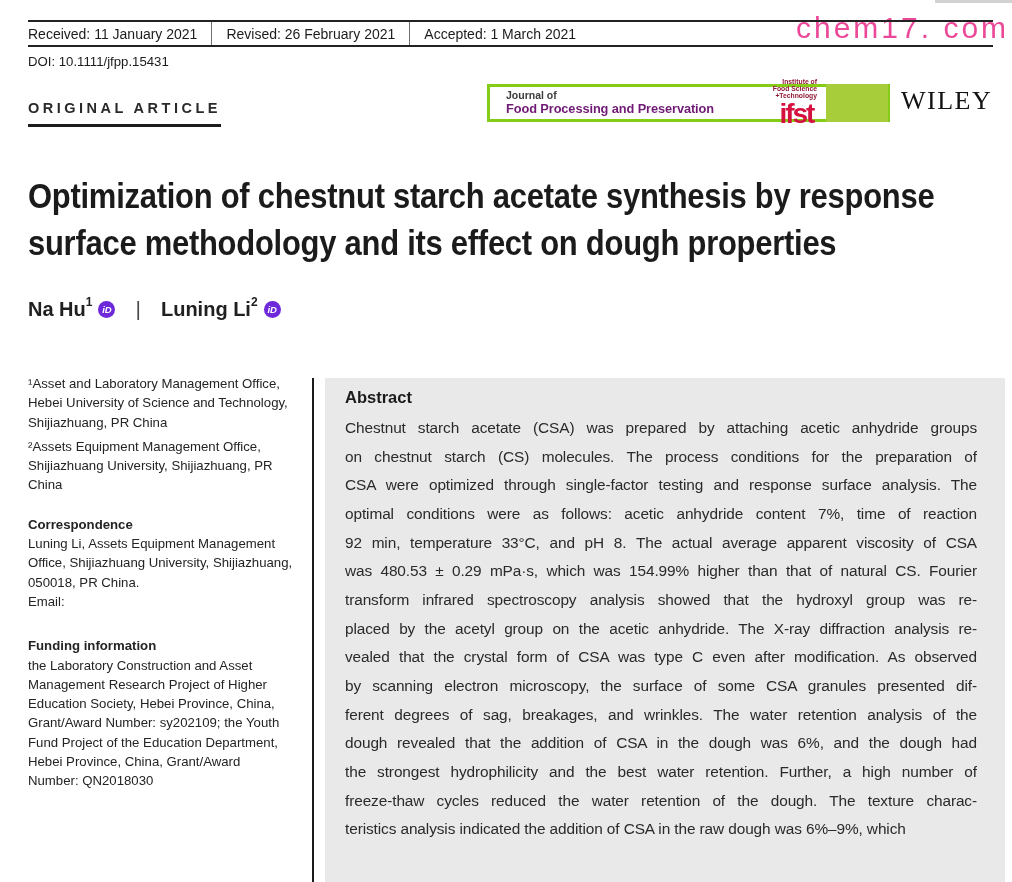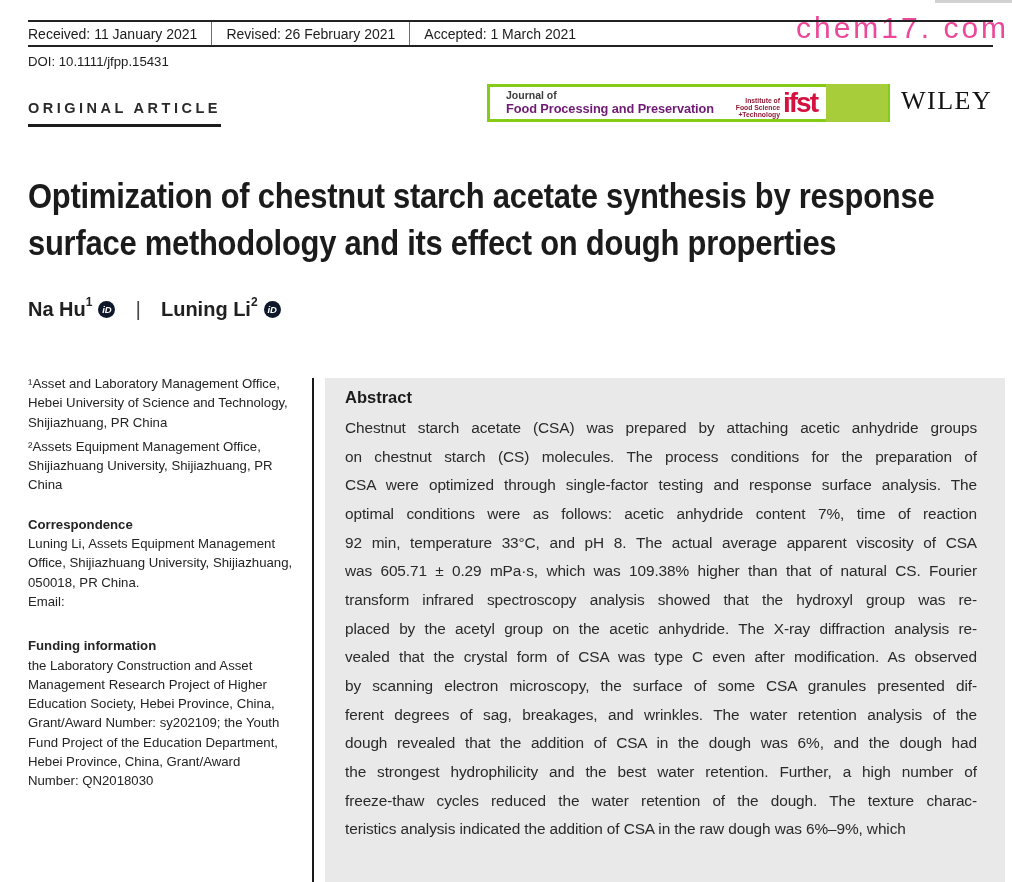--- a/index.html
+++ b/index.html
@@ -26,38 +26,38 @@
   .article-type { position:absolute; left:28px; top:100px; font-size:14.5px; font-weight:bold;
                   letter-spacing:3.5px; color:#2a2a2a; border-bottom:3px solid #1c1c1c;
                   padding-bottom:8px; display:inline-block; }
 
   
   .banner { position:absolute; left:487px; top:84px; width:403px; height:38px; background:#fff;
             border:3px solid #84cc16; display:flex; align-items:center; }
   .journal-names { flex:1; padding-left:16px; line-height:1.12; }
   .journal-line1 { font-size:10.5px; color:#3c3c3c; font-weight:600; }
   .journal-line2 { font-size:12.8px; color:#701a75; font-weight:bold; letter-spacing:-0.1px; }
-  .ifst { display:flex; align-items:flex-end; margin-right:3px; }
+  .ifst { display:flex; align-items:center; margin-right:3px;flex-direction:column; }
   .ifst-small { text-align:right; line-height:7px; font-size:6.8px; font-weight:bold; color:#8f1a35; }
   .ifst-word { font-size:28px; font-weight:bold; color:#d5113f; letter-spacing:-2px; margin-left:3px;
                line-height:30px; }
   .green-block { width:62px; height:38px; background:#a8cd3a; margin-left:6px; margin-right:-1px; }
   .wiley { position:absolute; left:901px; top:86px; font-family:"Liberation Serif", serif;
            font-size:26px; color:#121212; letter-spacing:1.5px; }
 
   
   .title { position:absolute; left:28px; top:172px; width:1050px; font-size:35px; font-weight:bold;
            color:#1b1b1b; line-height:47px; transform:scaleX(0.885); transform-origin:0 0; }
   .title-line { white-space:nowrap; letter-spacing:-0.3px; }
 
   
   .authors { position:absolute; left:28px; top:297px; display:flex; align-items:center;
              font-size:20px; font-weight:bold; color:#202020; }
   .author-sup { font-size:12px; vertical-align:super; position:relative; top:-7px; font-weight:bold; }
-  .orcid { display:inline-flex; width:17px; height:17px; border-radius:50%; background:#0f172a;
+  .orcid { display:inline-flex; width:17px; height:17px; border-radius:50%; background:#6d28d9;
            color:#fff; font-size:9.5px; font-weight:bold; align-items:center; justify-content:center;
            margin-left:6px; font-style:italic; }
   .author-sep { font-weight:300; color:#4a4a4a; margin:0 20px; font-size:21px; }
 
   
   .sidebar { position:absolute; left:28px; top:374px; width:282px; font-size:13.2px;
              line-height:19.3px; color:#242424; }
   .side-lines div { white-space:nowrap; }
   .aff2 { margin-top:5px; }
   .side-heading { font-weight:bold; }
@@ -160,21 +160,21 @@
   <div class="vrule"></div>
 
   <div class="abstract-box">
     <div class="abstract-heading">Abstract</div>
     <div class="abs-lines">
         <div class="abs-line">Chestnut starch acetate (CSA) was prepared by attaching acetic anhydride groups</div>
         <div class="abs-line">on chestnut starch (CS) molecules. The process conditions for the preparation of</div>
         <div class="abs-line">CSA were optimized through single-factor testing and response surface analysis. The</div>
         <div class="abs-line">optimal conditions were as follows: acetic anhydride content 7%, time of reaction</div>
         <div class="abs-line">92 min, temperature 33°C, and pH 8. The actual average apparent viscosity of CSA</div>
-        <div class="abs-line">was 605.71 ± 0.29 mPa·s, which was 109.38% higher than that of natural CS. Fourier</div>
+        <div class="abs-line">was 480.53 ± 0.29 mPa·s, which was 154.99% higher than that of natural CS. Fourier</div>
         <div class="abs-line">transform infrared spectroscopy analysis showed that the hydroxyl group was re-</div>
         <div class="abs-line">placed by the acetyl group on the acetic anhydride. The X-ray diffraction analysis re-</div>
         <div class="abs-line">vealed that the crystal form of CSA was type C even after modification. As observed</div>
         <div class="abs-line">by scanning electron microscopy, the surface of some CSA granules presented dif-</div>
         <div class="abs-line">ferent degrees of sag, breakages, and wrinkles. The water retention analysis of the</div>
         <div class="abs-line">dough revealed that the addition of CSA in the dough was 6%, and the dough had</div>
         <div class="abs-line">the strongest hydrophilicity and the best water retention. Further, a high number of</div>
         <div class="abs-line">freeze-thaw cycles reduced the water retention of the dough. The texture charac-</div>
         <div class="abs-line">teristics analysis indicated the addition of CSA in the raw dough was 6%–9%, which</div>
       </div>

